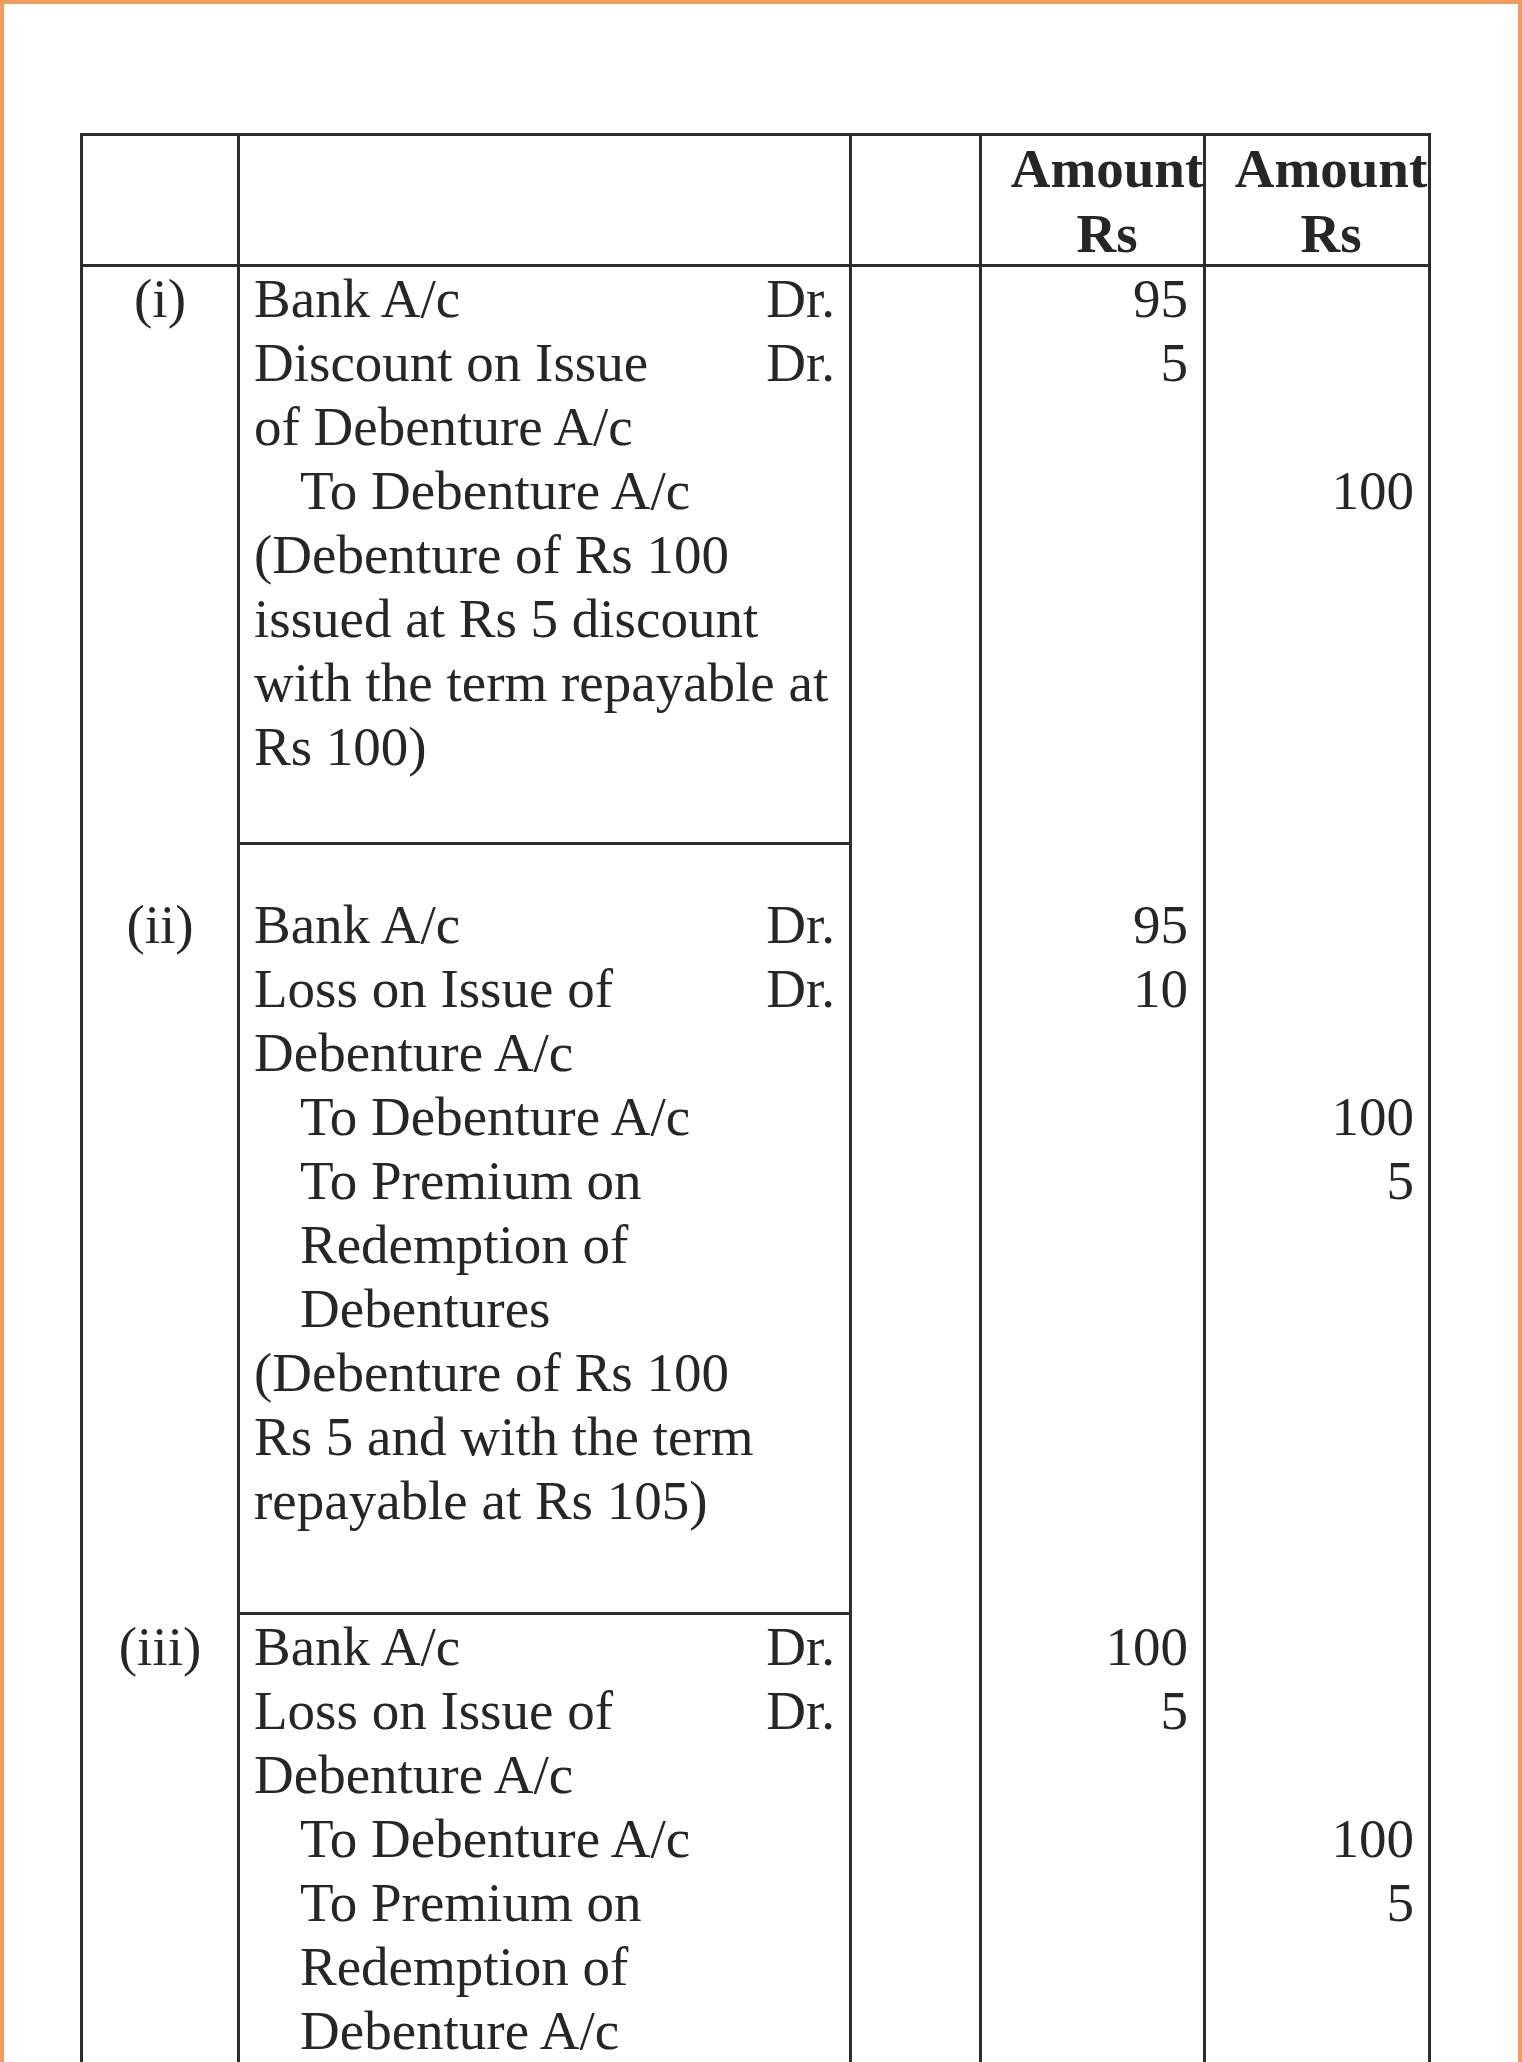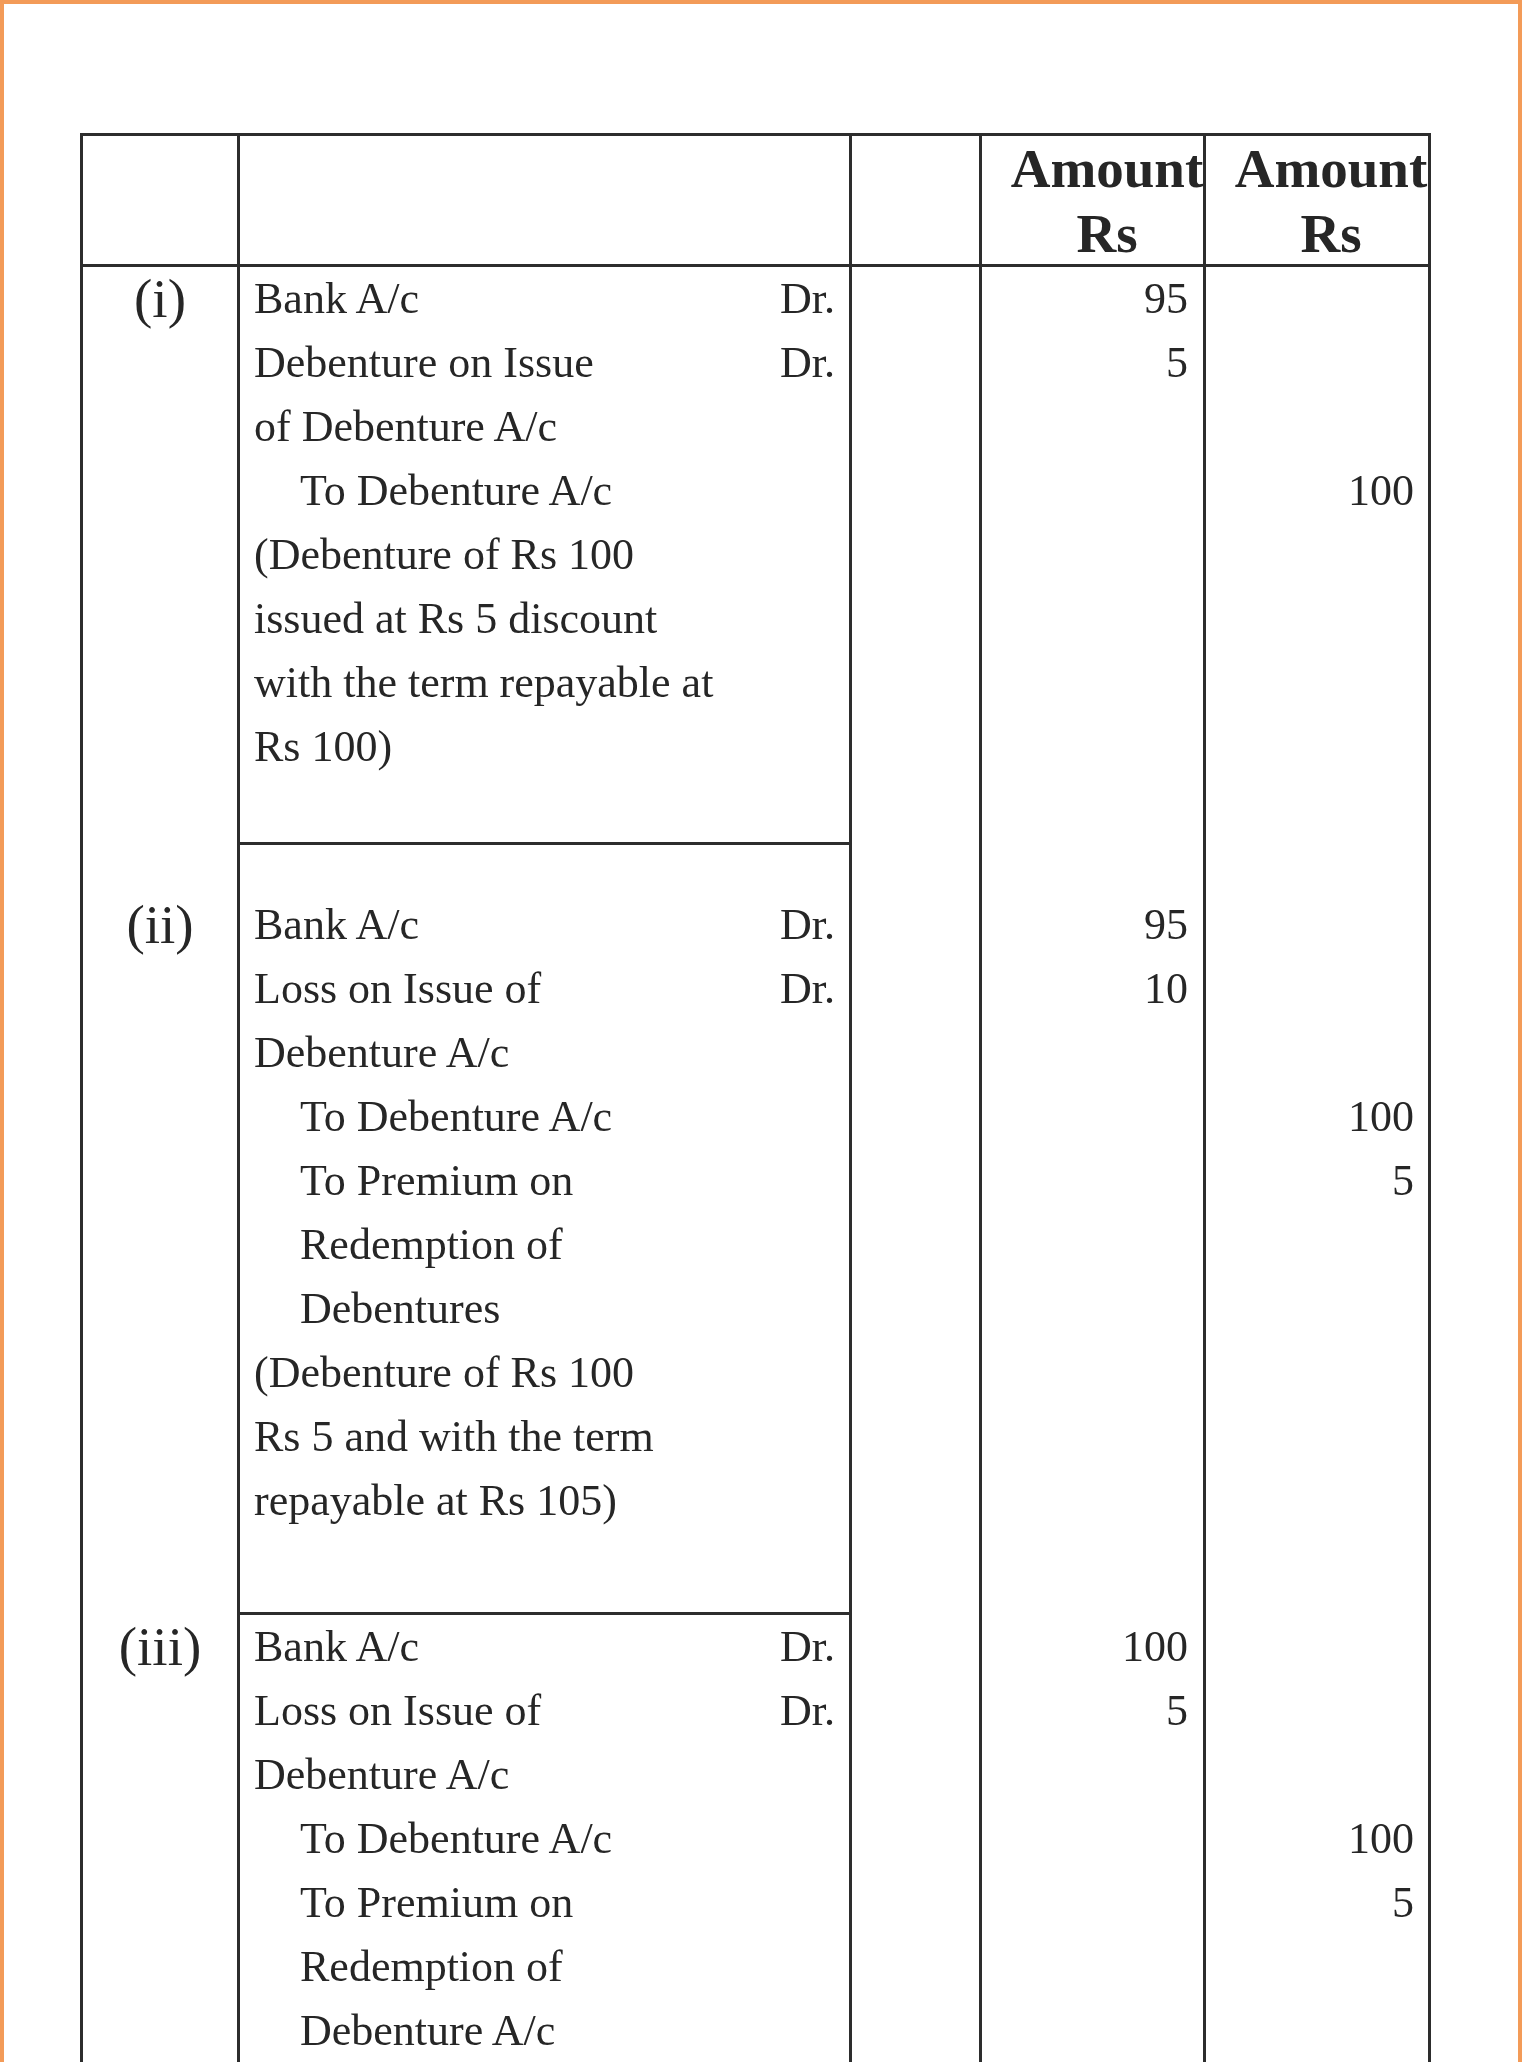--- a/index.html
+++ b/index.html
@@ -13,21 +13,21 @@
   .frame-left { position: absolute; left: 0; top: 0; width: 4px; height: 2062px; background: #f39b58; }
   .frame-right { position: absolute; right: 0; top: 0; width: 4px; height: 2062px; background: #f39b58; }
 
   .vline { position: absolute; top: 133px; width: 3px; height: 1940px; background: #2d2d2d; }
   .hline { position: absolute; height: 3px; background: #2d2d2d; }
 
   .hdr { position: absolute; font-weight: bold; font-size: 55px; line-height: 65px; text-align: center; }
   .hdr span { display: block; margin-left: 28px; }
 
   .section { position: absolute; left: 0; width: 1522px; }
-  .line { position: relative; height: 64px; line-height: 64px; font-size: 44px; white-space: nowrap; }
+  .line { position: relative; height: 64px; line-height: 64px; font-size: 55px; white-space: nowrap; }
   .line .txt { position: absolute; left: 254px; top: 0; }
   .line .txt.indent { left: 300px; }
   .line .dr { position: absolute; right: calc(1522px - 835px); top: 0; }
   .line .amt1 { position: absolute; right: calc(1522px - 1188px); top: 0; }
   .line .amt2 { position: absolute; right: calc(1522px - 1414px); top: 0; }
   .entry-no { position: absolute; left: 84px; width: 152px; text-align: center; font-size: 55px; line-height: 64px; top: 0; }
 </style>
 </head>
 <body>
 
@@ -60,21 +60,21 @@
 
   <div class="section" style="top:267px;">
     <div class="entry-no">(i)</div>
     <div class="line">
       <span class="txt">Bank A/c</span>
       <span class="dr">Dr.</span>
       <span class="amt1">95</span>
       <span class="amt2"></span>
     </div>
     <div class="line">
-      <span class="txt">Debenture on Issue</span>
+      <span class="txt">Discount on Issue</span>
       <span class="dr">Dr.</span>
       <span class="amt1">5</span>
       <span class="amt2"></span>
     </div>
     <div class="line">
       <span class="txt">of Debenture A/c</span>
     </div>
     <div class="line">
       <span class="txt indent">To Debenture A/c</span>
       <span class="amt2">100</span>

